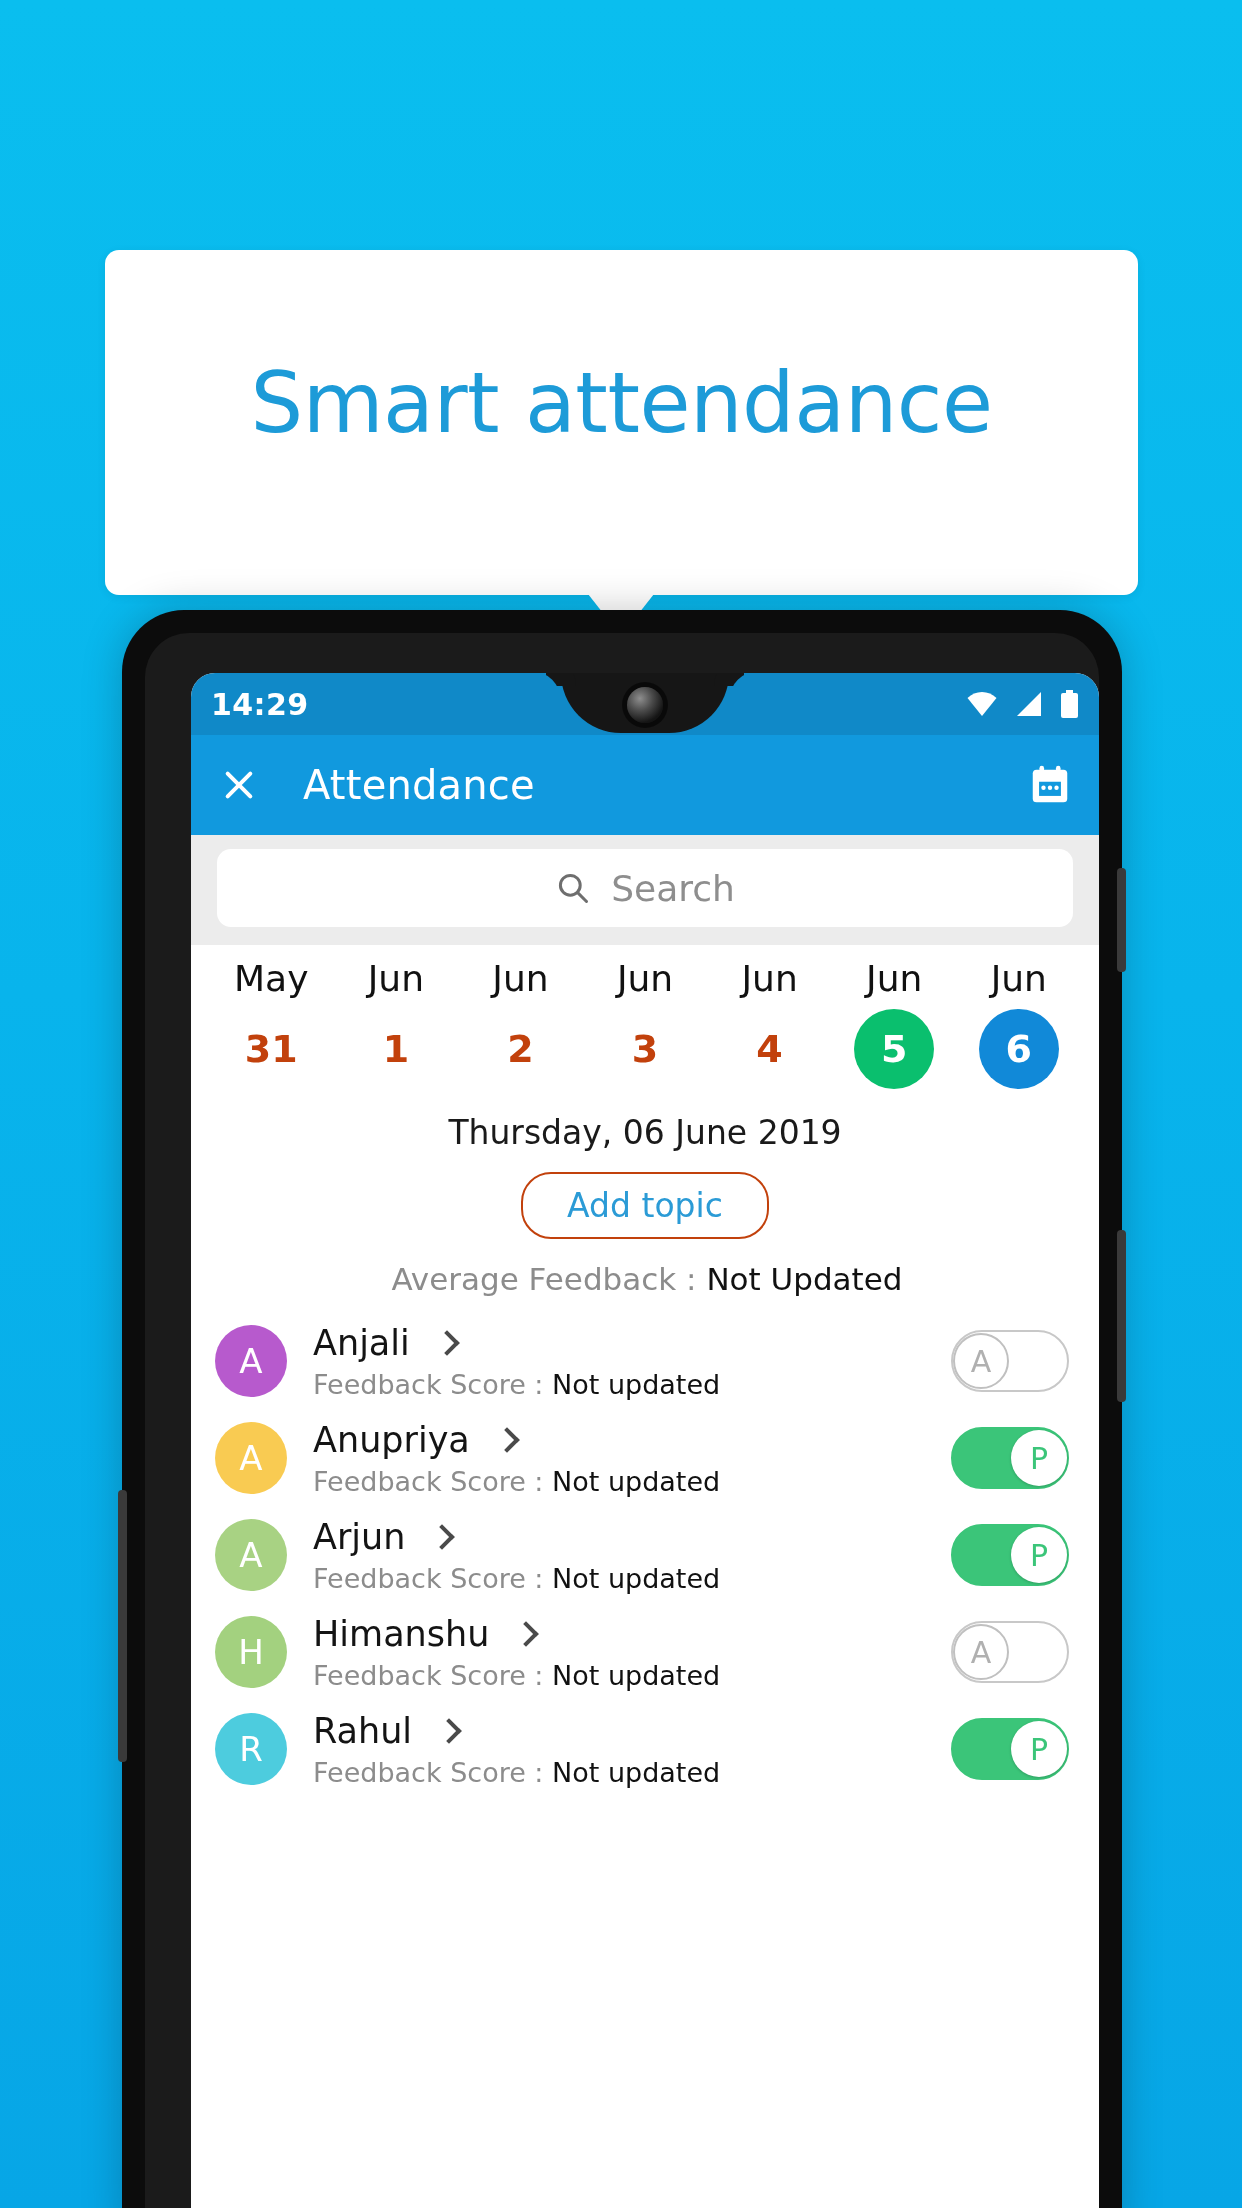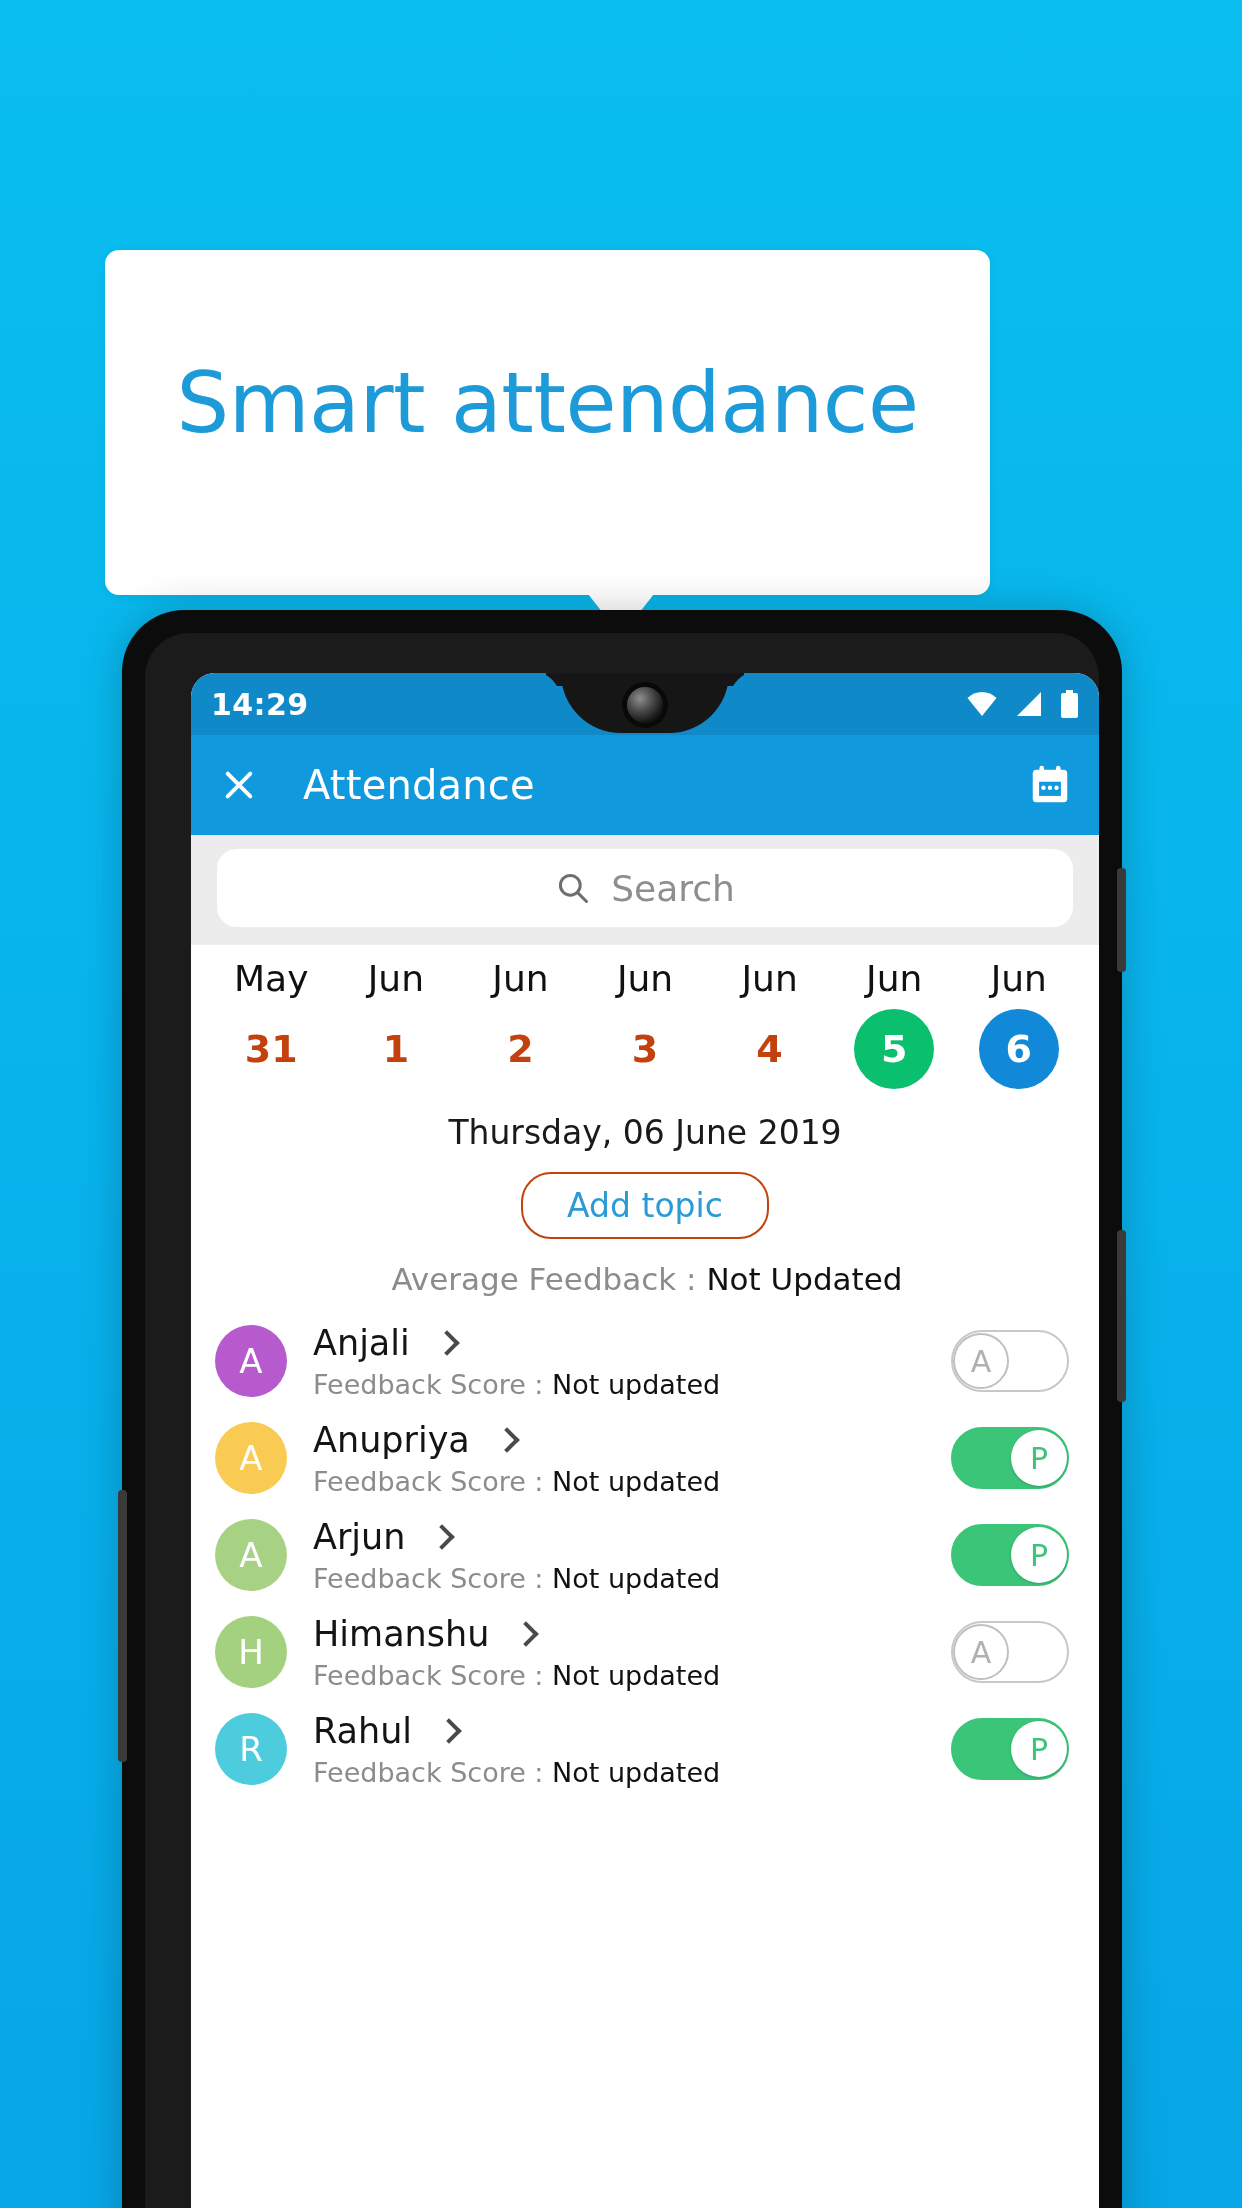--- a/index.html
+++ b/index.html
@@ -8,21 +8,21 @@
     font-family:"DejaVu Sans", sans-serif;
     background:linear-gradient(180deg,#0ABEEF 0%, #08B4EC 45%, #07A6E6 100%);
     overflow:hidden;
     position:relative;
   }
 
   
   #promo-card {
     position:absolute;
     left:105px; top:250px;
-    width:885px; height:345px;
+    width:1033px; height:345px;
     background:#ffffff;
     border-radius:14px;
     box-shadow:0 2px 10px rgba(0,0,0,0.07);
     display:flex; flex-direction:column;
     align-items:center; justify-content:center;
   }
   #promo-title {
     color:#1D9BD8;
     font-size:83px;
     font-weight:400;
@@ -128,21 +128,21 @@
     width:36px; height:4px; background:#fff; border-radius:2px;
   }
   #close-icon::before { transform:rotate(45deg); }
   #close-icon::after  { transform:rotate(-45deg); }
   #app-title { color:#fff; font-size:40px; font-weight:400; margin-left:42px; letter-spacing:0.2px; }
   #calendar-icon { margin-left:auto; width:46px; height:46px; flex:none; }
 
   
   #search-area { background:#ECECEC; padding:14px 26px 18px 26px; }
   #search-box {
-    background:#fff; border-radius:20px;
+    background:#fff; border-radius:14px;
     height:78px;
     display:flex; align-items:center; justify-content:center;
     gap:20px;
   }
   #search-icon { width:36px; height:36px; flex:none; }
   #search-placeholder { color:#8E8E8E; font-size:36px; }
 
   
   #date-strip {
     display:flex; background:#fff;

